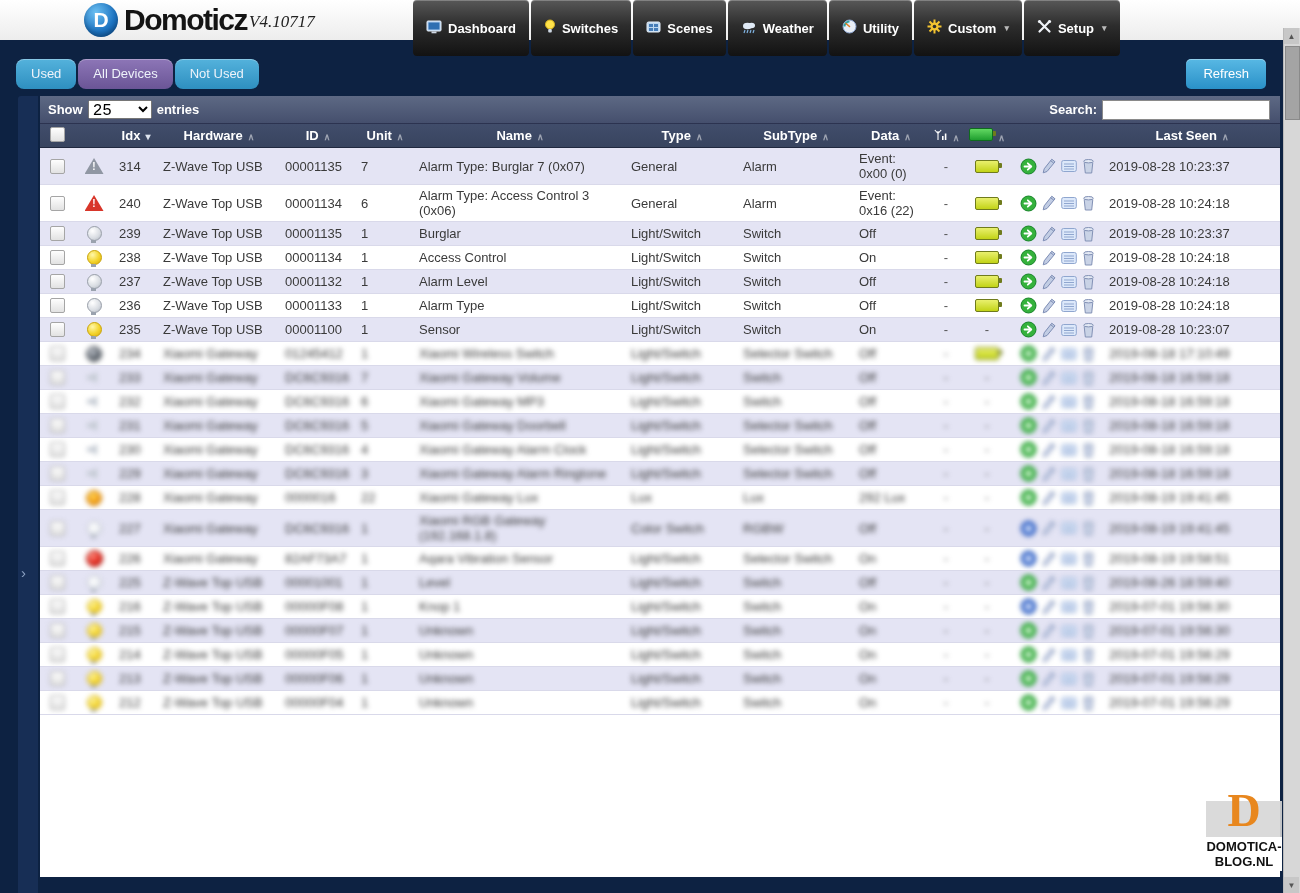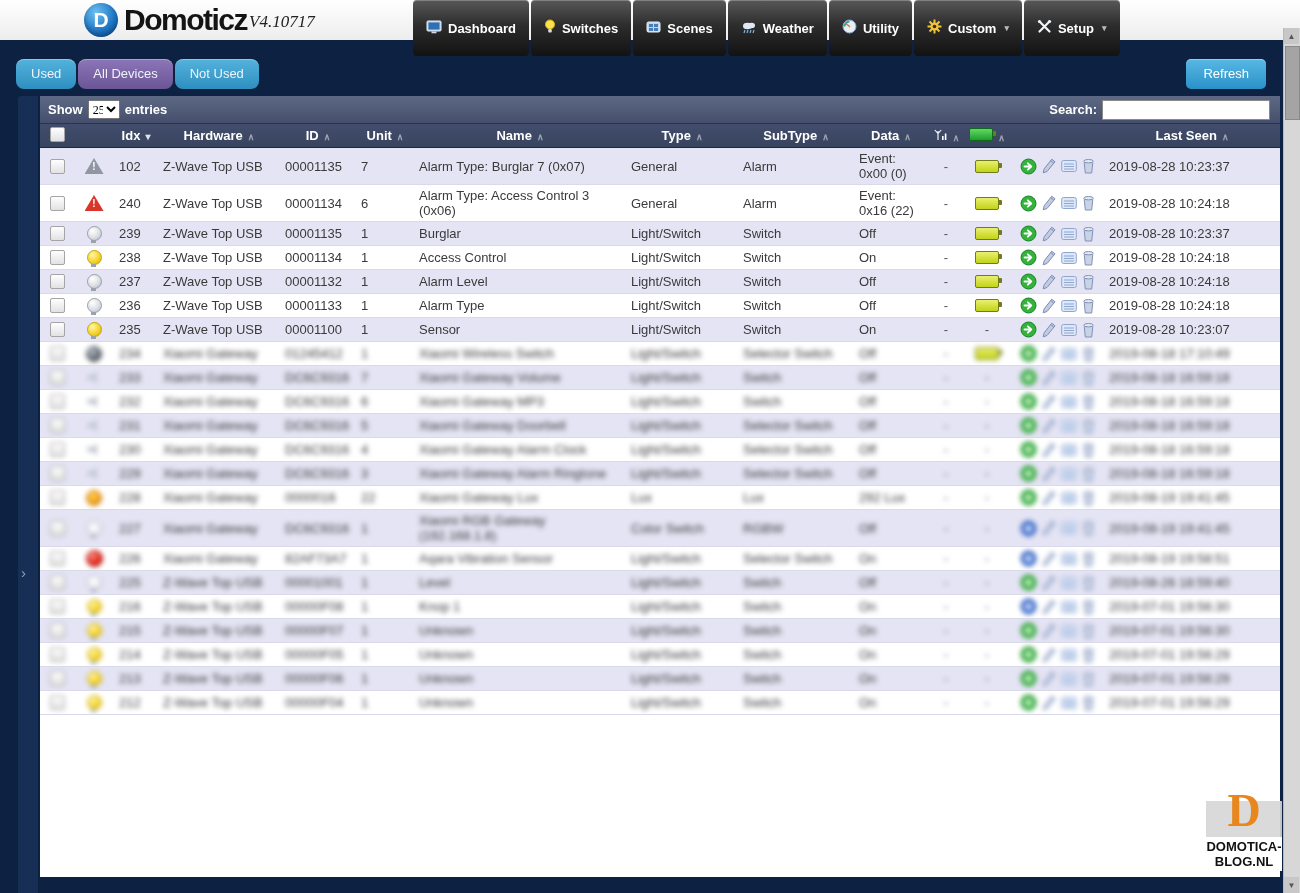--- a/index.html
+++ b/index.html
@@ -31,21 +31,21 @@
   .tab.active{background:linear-gradient(#8d76b7,#6a5596);}
   .refresh-btn{position:absolute;right:34px;top:19px;padding:7px 17px 8px;border-radius:5px;
     background:linear-gradient(#58b8e4,#2a91c8);color:#fff;font-size:13px;cursor:pointer;
     box-shadow:inset 0 1px 0 rgba(255,255,255,.35);}
   
   .panel{position:absolute;left:40px;top:56px;width:1240px;bottom:16px;background:#fff;overflow:hidden;}
   .toolbar{height:27px;background:linear-gradient(#5d6984,#454f6d);display:flex;align-items:center;
     justify-content:space-between;color:#fff;font-size:13px;font-weight:bold;padding:0 10px 0 8px;
     border-bottom:1px solid #2c3350;}
   .toolbar .grp{display:flex;align-items:center;gap:5px;}
-  .toolbar select{width:32px;height:19px;font-size:12px;font-family:Liberation Serif, serif;}
+  .toolbar select{width:64px;height:19px;font-size:16px;font-family:Liberation Mono, monospace;}
   .toolbar input{width:160px;height:18px;border:1px solid #8a8a8a;font-size:12px;padding:0 3px;}
   table{width:100%;border-collapse:collapse;table-layout:fixed;font-size:13px;color:#3a3a3a;}
   thead th{background:linear-gradient(#414d6b,#38445f);color:#fff;font-weight:bold;font-size:13px;
     height:23px;text-align:center;border-bottom:1px solid #20283f;padding:0 2px;cursor:pointer;
     white-space:nowrap;overflow:hidden;}
   .caret{font-size:9px;color:rgba(255,255,255,.5);margin-left:5px;}
   .caret.desc{color:#dfe5f0;font-size:10px;}
   tbody td{padding:3px 5px;line-height:15px;vertical-align:middle;border-bottom:1px solid #d9d9ea;
     overflow:hidden;}
   tr.odd{background:#e4e4f4;} tr.even{background:#ffffff;}
@@ -245,21 +245,21 @@
               <div class="cellc">
                 <span class="cb"></span>
               </div>
             </td>
             <td class="t-center">
               <div class="cellc">
                 <span class="tri">!</span>
               </div>
             </td>
             <td>
-              <div class="cellc">102</div>
+              <div class="cellc">314</div>
             </td>
             <td>
               <div class="cellc">Z-Wave Top USB</div>
             </td>
             <td>
               <div class="cellc">00001135</div>
             </td>
             <td>
               <div class="cellc">7</div>
             </td>

